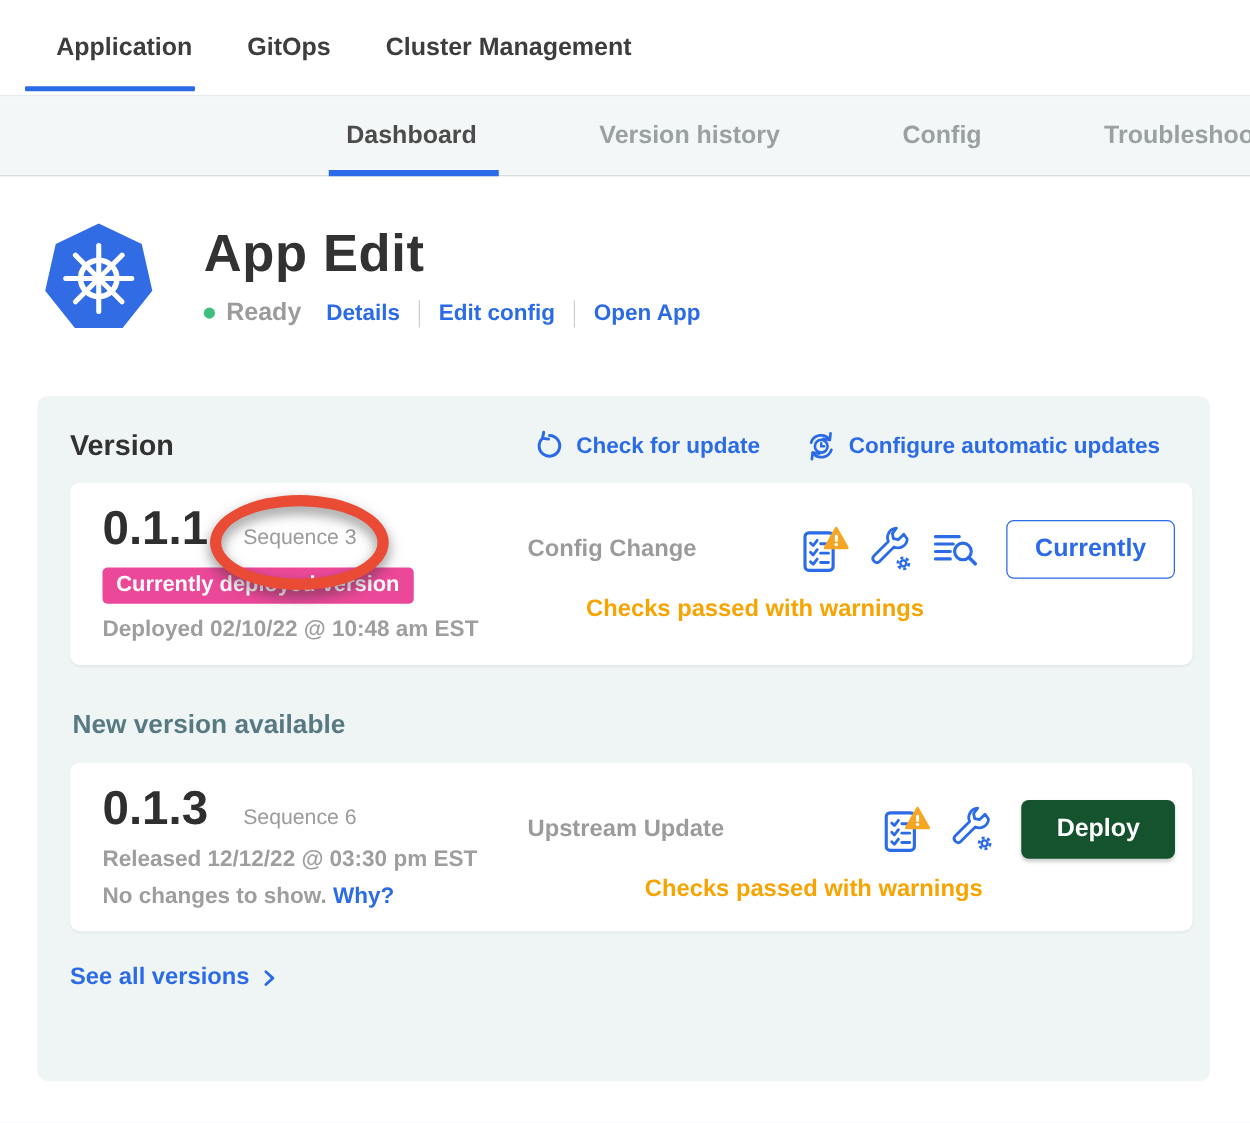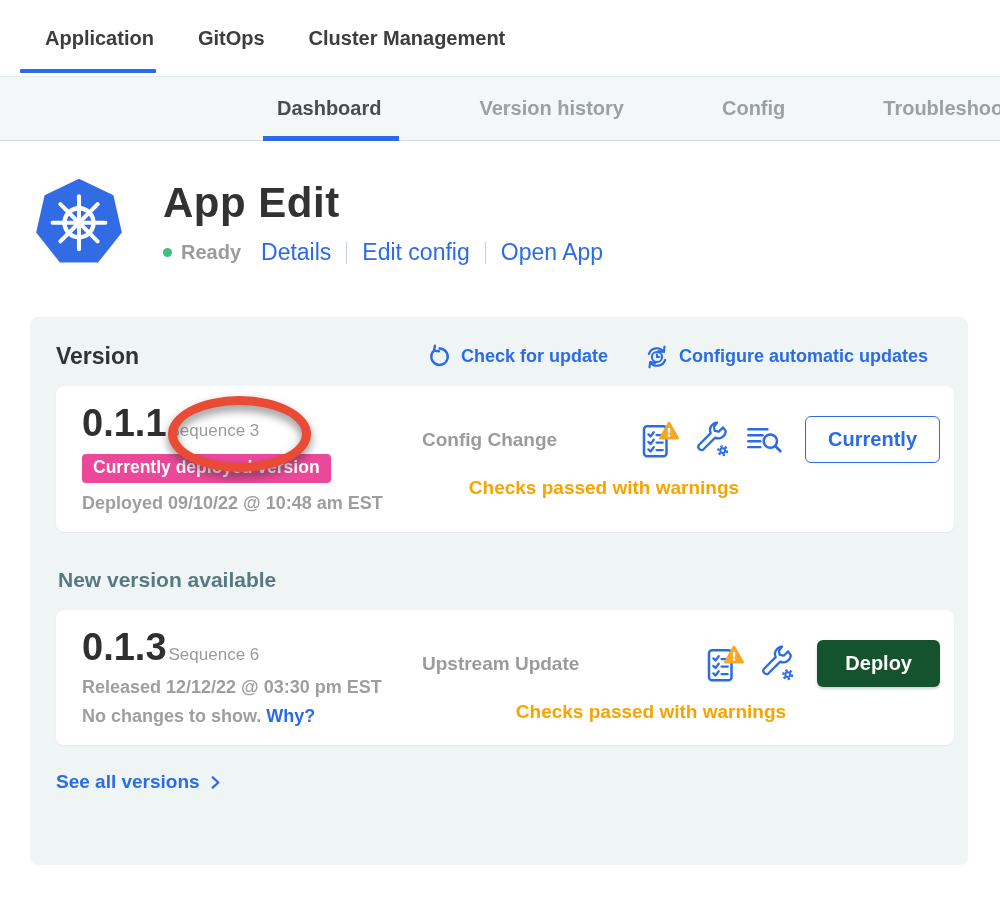--- a/index.html
+++ b/index.html
@@ -18,31 +18,31 @@
   .sub-tab.active { color:#4c4c4c; }
   .sub-tab.active::after { content:""; position:absolute; left:-14px; right:-18px; bottom:-1px; height:5px; background:#2b6be8; }
   
   .app-header { display:flex; margin:34px 0 0 35px; gap:40px; }
   .k8s-logo { width:88px; height:92px; flex-shrink:0; }
   .app-head-right { padding-top:4px; }
   .app-title { font-size:42px; font-weight:700; color:#323232; margin:0 0 12px; letter-spacing:.5px; }
   .app-meta { display:flex; align-items:center; }
   .status-dot { width:9px; height:9px; border-radius:50%; background:#3fbf7f; margin-right:9px; }
   .ready-label { color:#9b9b9b; font-weight:700; font-size:20px; margin-right:20px;text-align:center; }
-  .meta-link { color:#2b6be8; font-weight:400; font-size:23px; cursor:pointer; text-decoration:none; }
+  .meta-link { color:#2b6be8; font-weight:700; font-size:18px; cursor:pointer; text-decoration:none; }
   .meta-sep { width:1px; height:22px; background:#c9d3d3; margin:0 15px; }
   
   .version-section { position:relative; margin:50px 0 0 30px; width:938px; height:548px; background:#eff4f4; border-radius:8px; padding:26px 14px 0 26px; }
   .vs-header { display:flex; align-items:center; padding-right:26px; }
   .vs-title { font-size:23px; font-weight:700; color:#323232; }
   .vs-actions { margin-left:auto; display:flex; gap:36px; }
   .vs-action { display:flex; align-items:center; gap:9px; color:#2b6be8; font-weight:700; font-size:18px; cursor:pointer; }
   .version-card { background:#fff; border-radius:8px; box-shadow:0 1px 2px rgba(0,0,0,.05); padding:16px 14px 18px 26px; display:flex; margin-top:16px; }
   .vc-left { width:310px; flex-shrink:0; }
-  .ver-row { display:flex; align-items:baseline; gap:2px; }
+  .ver-row { display:flex; align-items:baseline; gap:28px; }
   .ver-num { font-size:38px; font-weight:700; color:#2f2f2f; }
   .ver-seq { font-size:17px; color:#9b9b9b; }
   .badge { display:inline-block; background:#ec4899; color:#fff; font-weight:700; font-size:17.5px; padding:3px 11px 5px; border-radius:4px; margin:9px 0 10px; }
   .gray-line { font-size:18px; color:#9e9e9e; font-weight:700; }
   .gray-line .blue-link { color:#2b6be8; cursor:pointer; }
   .vc-right { flex:1; display:flex; flex-direction:column; padding-left:30px; }
   .vc-row { display:flex; align-items:center; margin-top:14px; }
   .vtype { font-size:19px; font-weight:700; color:#9b9b9b; white-space:nowrap; }
   .icon-group { margin-left:auto; display:flex; align-items:center; gap:13px; margin-right:20px; }
   .icon-btn { width:40px; height:40px; cursor:pointer; display:flex; align-items:center; justify-content:center; }
@@ -138,21 +138,21 @@
     </div>
   </div>
 
   <div class="version-card card1">
     <div class="vc-left">
       <div class="ver-row">
         <span class="ver-num">0.1.1</span>
         <span class="ver-seq">Sequence 3</span>
       </div>
       <span class="badge">Currently deployed version</span>
-      <div class="gray-line">Deployed 09/10/22 @ 10:48 am EST</div>
+      <div class="gray-line">Deployed 02/10/22 @ 10:48 am EST</div>
     </div>
     <div class="vc-right">
       <div class="vc-row">
         <span class="vtype">Config Change</span>
         <div class="icon-group">
           <span class="icon-btn">
             <svg viewBox="0 0 32 32" width="40" height="40">
               <rect x="4" y="5" width="18" height="24" rx="2.5" fill="#fff" stroke="#2b6be8" stroke-width="2"></rect>
               <g fill="none" stroke="#2b6be8" stroke-width="1.8" stroke-linecap="round" stroke-linejoin="round">
                 <polyline points="7.5,11.5 9.2,13.2 11.8,9.8"></polyline>

